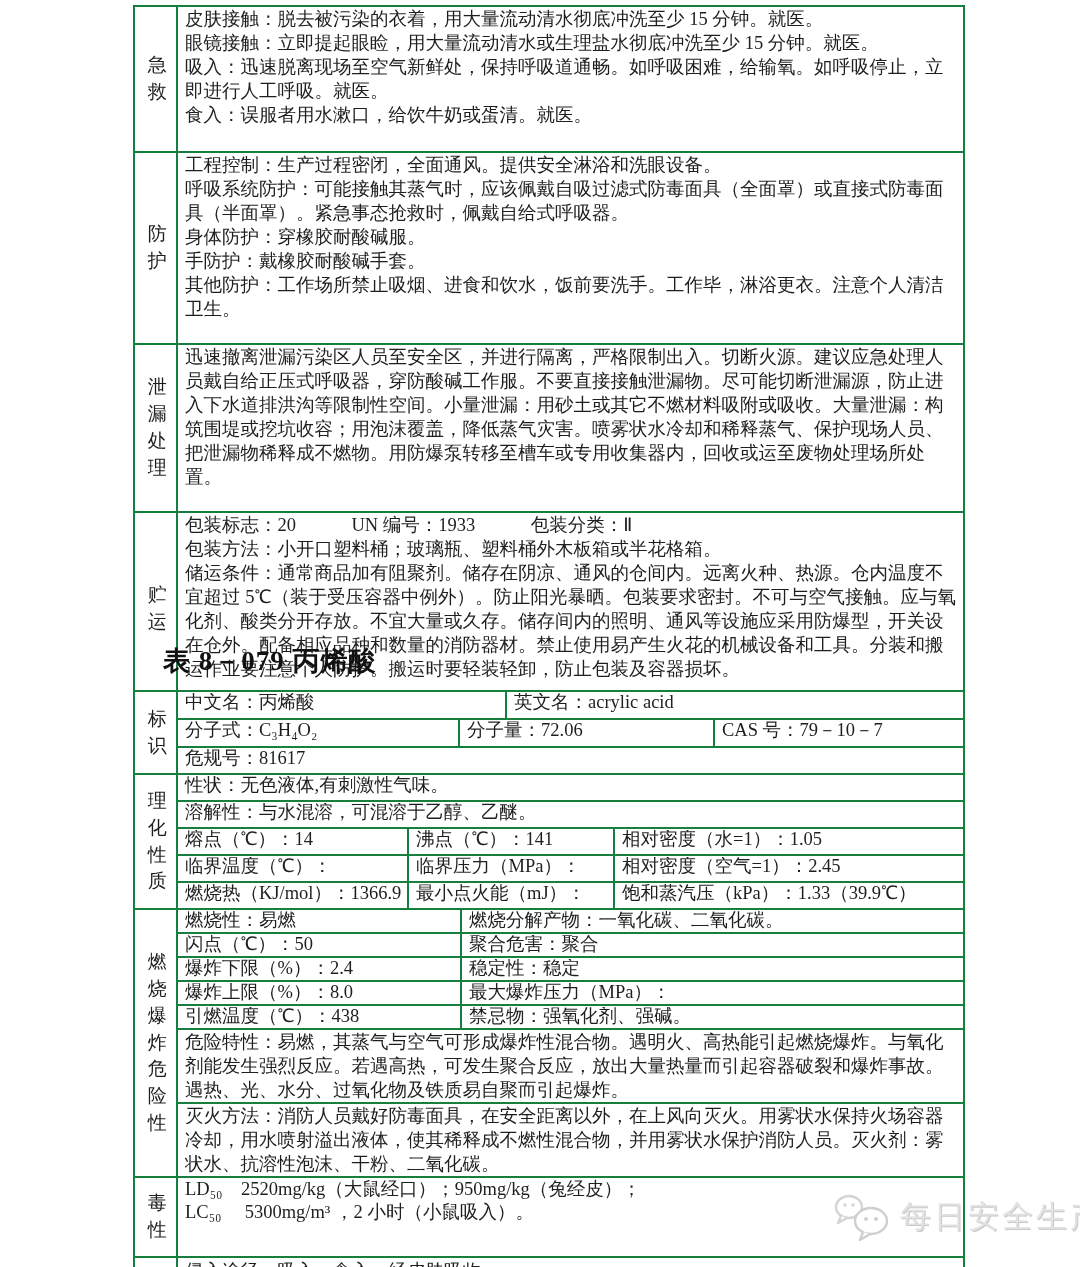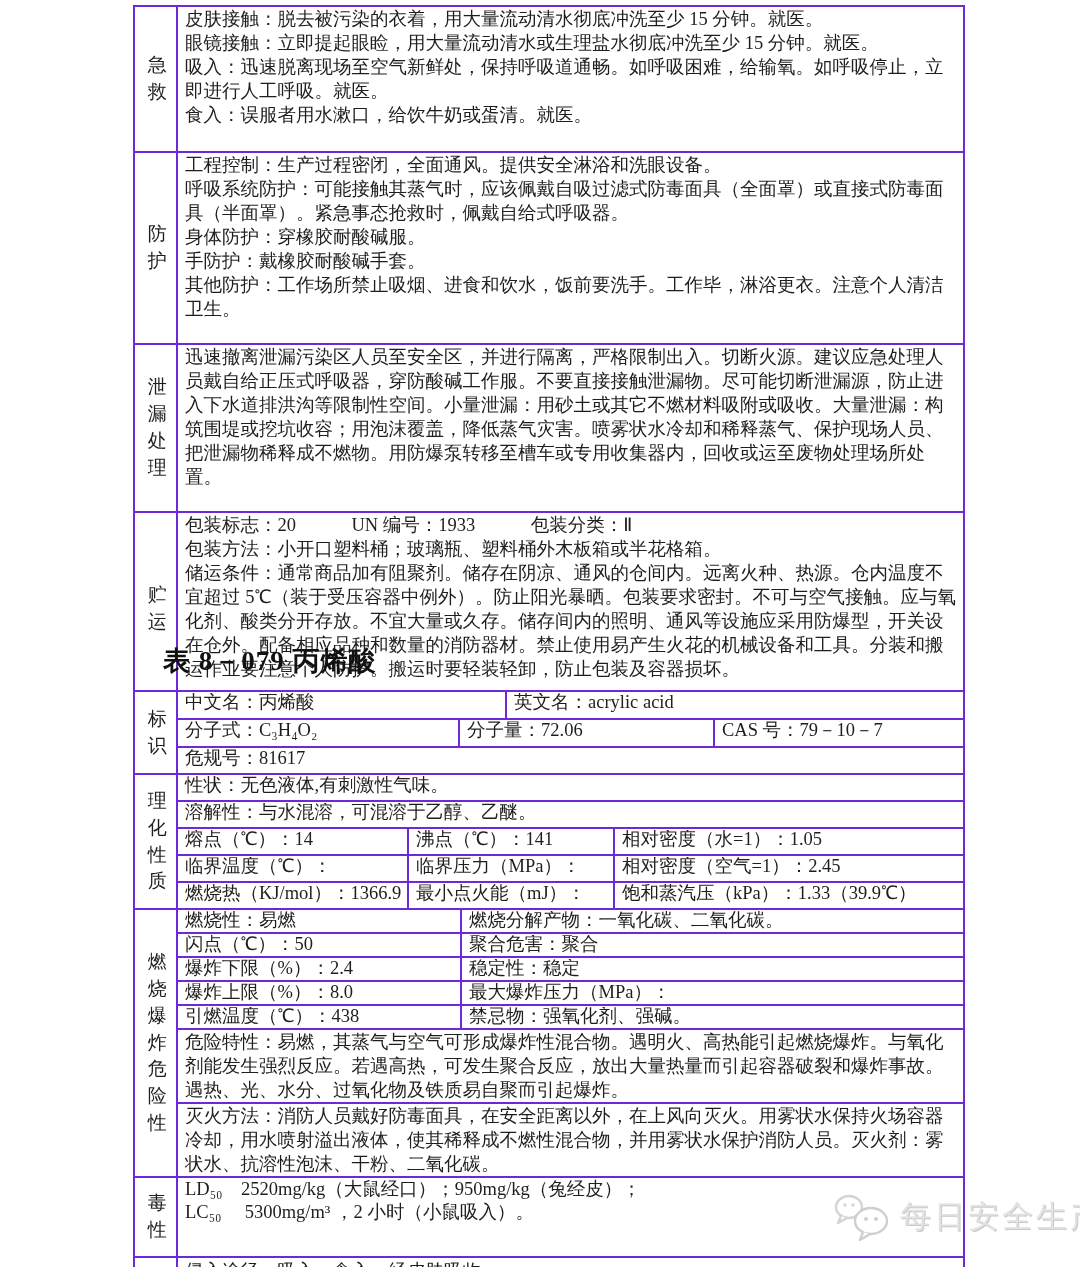--- a/index.html
+++ b/index.html
@@ -1,20 +1,20 @@
 <!DOCTYPE html>
 <html><head>
 <meta charset="utf-8">
 <style>
   html,body{margin:0;padding:0;background:#ffffff;}
   body{width:1080px;height:1267px;position:relative;overflow:hidden;
        font-family:"Liberation Serif", serif;color:#1e1e1e;}
   .canvas{position:absolute;inset:0;}
   table{border-collapse:collapse;table-layout:fixed;position:absolute;left:133px;background:#fff;}
-  td{border:2px solid #6d28d9;padding:0 7px;vertical-align:top;font-size:18.5px;overflow:hidden;}
+  td{border:2px solid #15803d;padding:0 7px;vertical-align:top;font-size:18.5px;overflow:hidden;}
   td.lab{text-align:center;vertical-align:middle;padding:12px;}
   td.lab span{display:inline-block;width:1.08em;word-break:break-all;line-height:1.42;font-size:19px;}
   p{margin:0;line-height:24px;}
   .t1{top:5px;width:830px;}
   .t2{top:690px;width:830px;}
   .t2 p{line-height:24px;}
   .t2 td.one{line-height:21px;white-space:nowrap;border-radius:13px;}
   .title{position:absolute;left:163px;top:643px;font-size:27px;font-weight:bold;
          letter-spacing:1px;color:#111;}
   .h26 td{height:26px;} .h25 td{height:25px;font-family:Liberation Serif, serif;} .h22 td{height:22px;}

